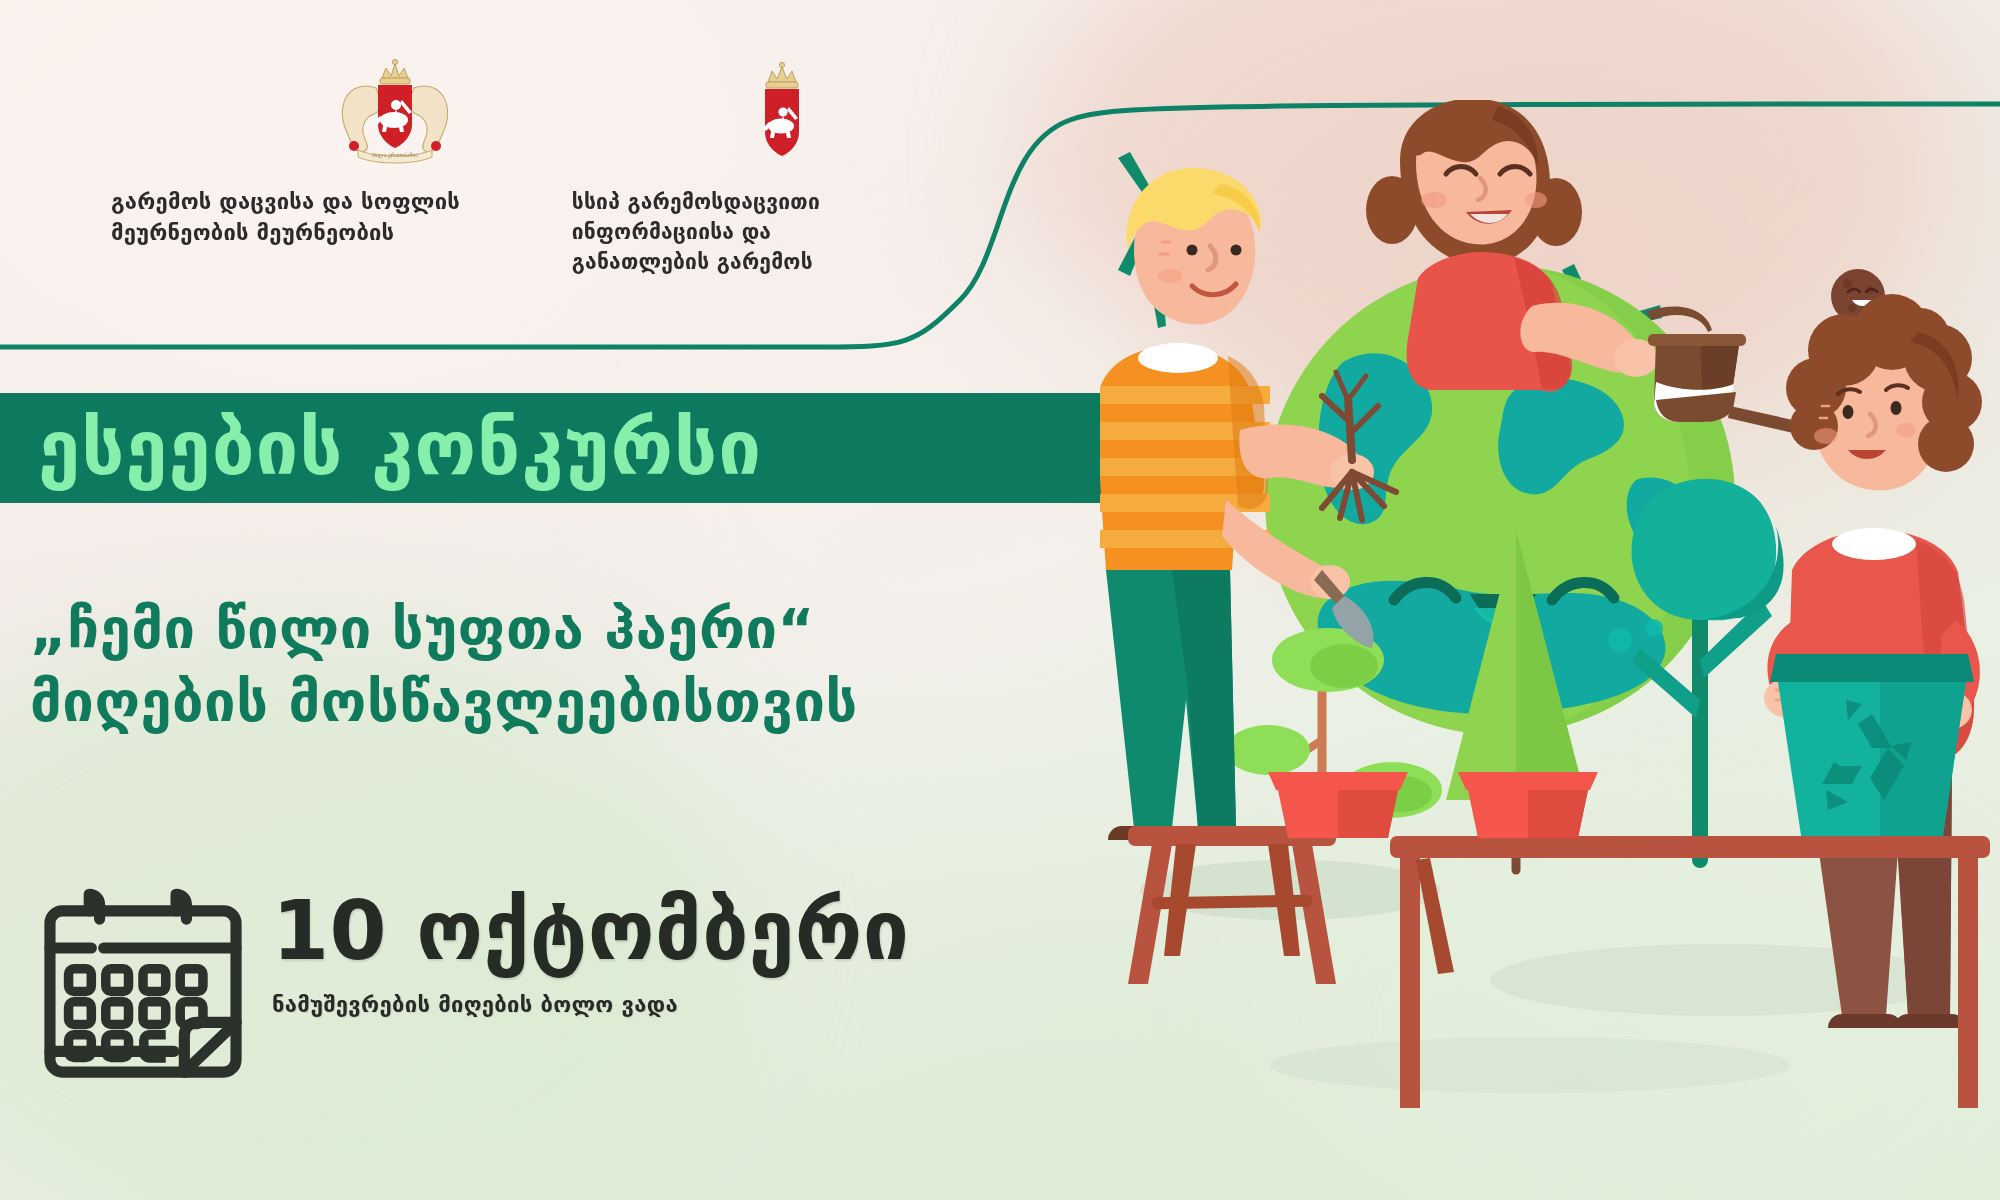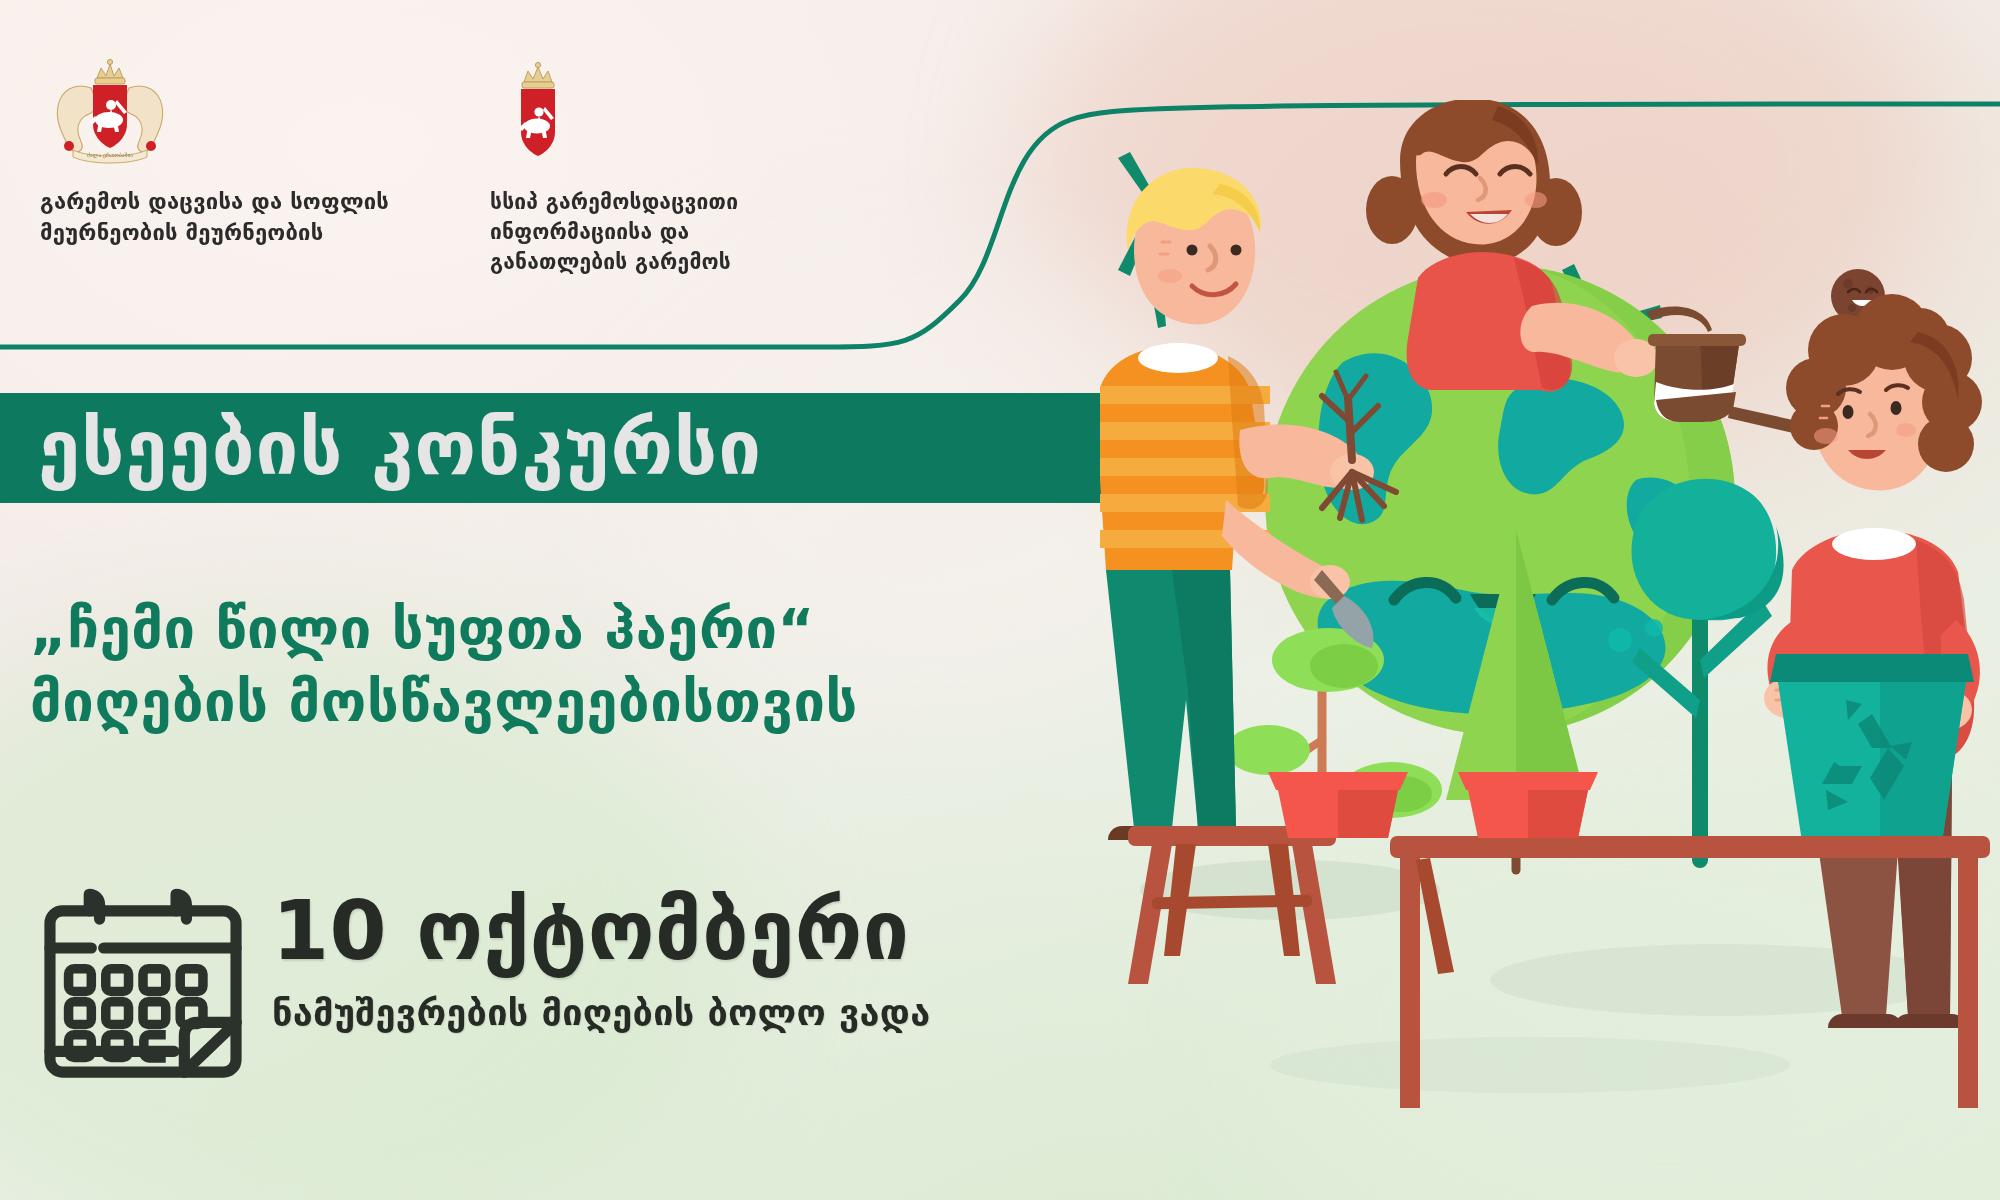--- a/index.html
+++ b/index.html
@@ -21,39 +21,39 @@
   .blob.b1 { left:1040px; top:-120px; width:900px; height:560px; background:rgba(236,204,192,.55); }
   .blob.b2 { left:-160px; top:620px; width:900px; height:640px; background:rgba(214,234,204,.55); }
   .blob.b3 { left:1250px; top:760px; width:820px; height:520px; background:rgba(226,238,220,.6); }
   .blob.b4 { left:620px; top:260px; width:620px; height:440px; background:rgba(248,240,236,.55); }
 
   
   #curve { position:absolute; left:0; top:0; width:2000px; height:420px; }
 
   
   .logos { position:absolute; left:0; top:0; display:flex; align-items:flex-start; }
-  .logo-block { display:flex; flex-direction:column; align-items:flex-start; }
+  .logo-block { display:flex; flex-direction:column; align-items:flex-end; }
   .logo-block.l1 { margin-left:40px; margin-top:58px; width:420px; }
   .logo-block.l2 { margin-left:30px; margin-top:60px; width:330px; }
   .logo-block.l1 .crest { margin-left:5px; }
   .logo-block.l2 .crest { margin-left:12px; }
   .logo-text {
     font-size:22px; font-weight:bold; color:#2b2b2b;
     line-height:1.42; letter-spacing:.2px; margin-top:18px;
   }
   .logo-block.l2 .logo-text { font-size:21px; }
 
   
   #banner {
     position:absolute; left:0; top:393px; height:110px; width:1138px;
     background:#0d7a5f;
     display:flex; align-items:center;
   }
   #banner .title {
-    color:#e5e5e5; font-size:76px; font-weight:bold;
+    color:#86efac; font-size:76px; font-weight:bold;
     letter-spacing:1px; margin-left:38px; line-height:1;
     white-space:nowrap;
   }
 
   
   #subtitle {
     position:absolute; left:30px; top:593px; width:1200px;
     color:#0f7a5c; font-weight:bold; font-size:56px;
     line-height:1.30; letter-spacing:.5px;
   }
@@ -65,21 +65,21 @@
     display:flex; align-items:flex-start;
   }
   #cal-icon { width:210px; height:215px; flex:0 0 auto; margin-top:6px; }
   .date-text { margin-left:24px; margin-top:10px; }
   .date-main {
     font-size:82px; font-weight:bold; color:#262b26;
     line-height:1; letter-spacing:.5px; white-space:nowrap;
     text-shadow:1px 2px 2px rgba(0,0,0,.12);
   }
   .date-sub {
-    font-size:36px; font-weight:bold; color:#262b26;
+    font-size:22px; font-weight:bold; color:#262b26;
     margin-top:20px; letter-spacing:.3px; white-space:nowrap;
     text-shadow:1px 1px 1px rgba(0,0,0,.10);
   }
 
   
   #illus { position:absolute; left:1100px; top:100px; width:900px; height:1010px; }
 </style>
 </head>
 <body>
 

